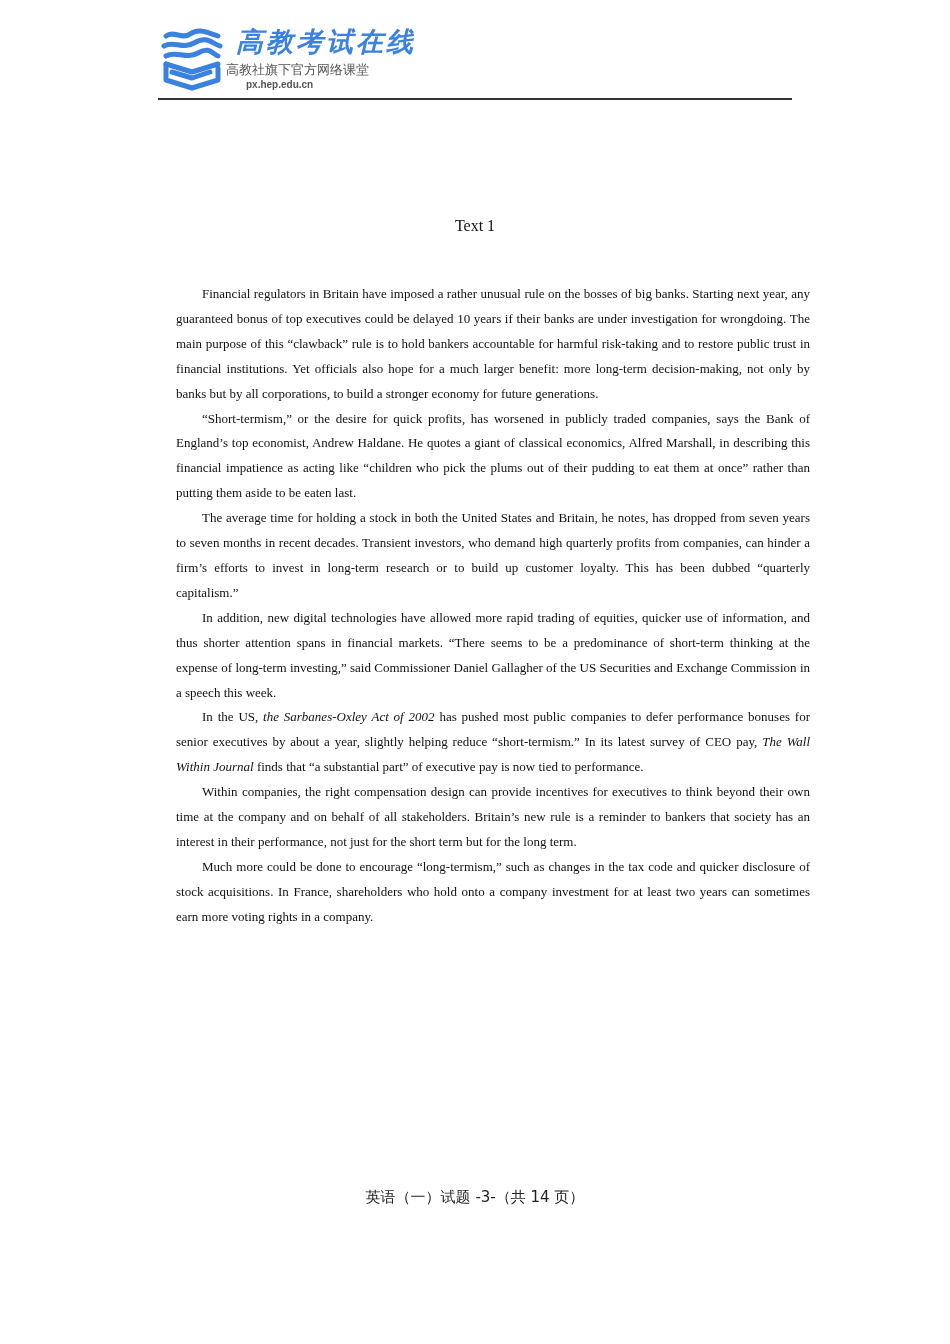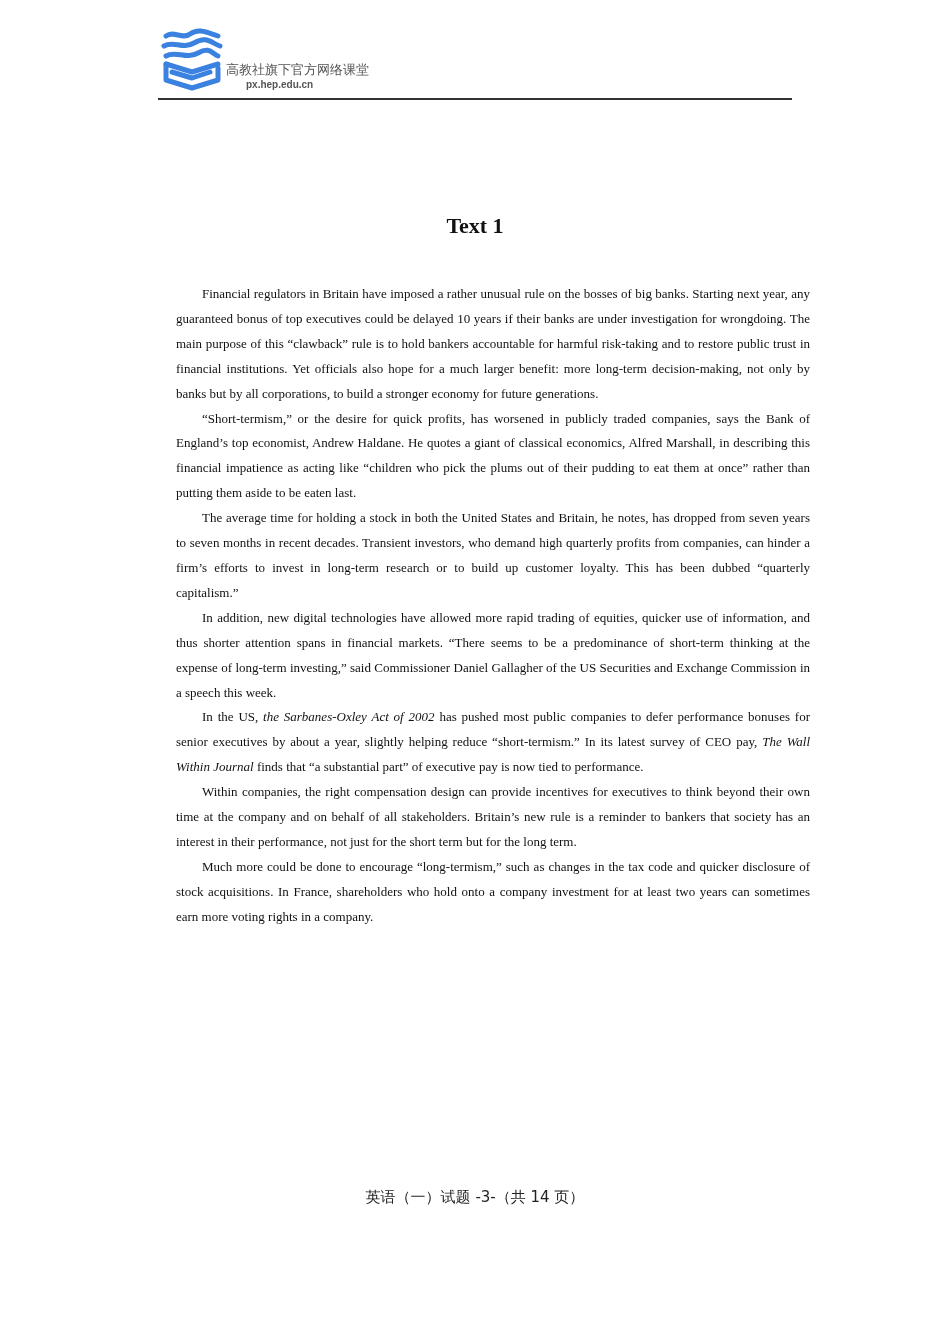--- a/index.html
+++ b/index.html
@@ -68,22 +68,22 @@
       width: 634px;
       height: 2px;
       background: #333333;
     }
     .title {
       position: absolute;
       left: 158px;
       top: 214px;
       width: 634px;
       text-align: center;
-      font-weight: bold;
-      font-size: 22px;
+      font-weight: normal;
+      font-size: 16px;
       line-height: 24px;
     }
     .article {
       position: absolute;
       left: 176px;
       top: 262px;
       width: 634px;
       font-size: 13px;
       line-height: 24.9px;
       text-align: justify;
@@ -116,20 +116,21 @@
   <svg class="logo-icon" viewBox="0 0 64 64">
     <g fill="none" stroke="#3b82e0" stroke-width="5" stroke-linecap="round" stroke-linejoin="round">
       <path d="M6 8 C14 2, 22 12, 30 6 S 46 4, 58 8"></path>
       <path d="M4 18 C14 12, 22 22, 34 15 S 50 14, 60 18"></path>
       <path d="M6 28 C16 22, 26 32, 38 25 S 52 26, 58 28"></path>
       <path d="M6 36 L32 44 L58 36"></path>
       <path d="M6 36 L6 52 L32 60 L58 52 L58 40"></path>
       <path d="M12 44 L32 50 L50 44"></path>
     </g>
   </svg>
+  <div class="logo-title">高教考试在线</div>
   <div class="logo-sub">高教社旗下官方网络课堂</div>
   <div class="logo-url">px.hep.edu.cn</div>
 </div>
 <div class="header-rule"></div>
 
 <div class="title">Text 1</div>
 
 <div class="article">
   <p>Financial regulators in Britain have imposed a rather unusual rule on the bosses of big banks. Starting next year, any guaranteed bonus of top executives could be delayed 10 years if their banks are under investigation for wrongdoing. The main purpose of this “clawback” rule is to hold bankers accountable for harmful risk-taking and to restore public trust in financial institutions. Yet officials also hope for a much larger benefit: more long-term decision-making, not only by banks but by all corporations, to build a stronger economy for future generations.</p>
   <p>“Short-termism,” or the desire for quick profits, has worsened in publicly traded companies, says the Bank of England’s top economist, Andrew Haldane. He quotes a giant of classical economics, Alfred Marshall, in describing this financial impatience as acting like “children who pick the plums out of their pudding to eat them at once” rather than putting them aside to be eaten last.</p>

